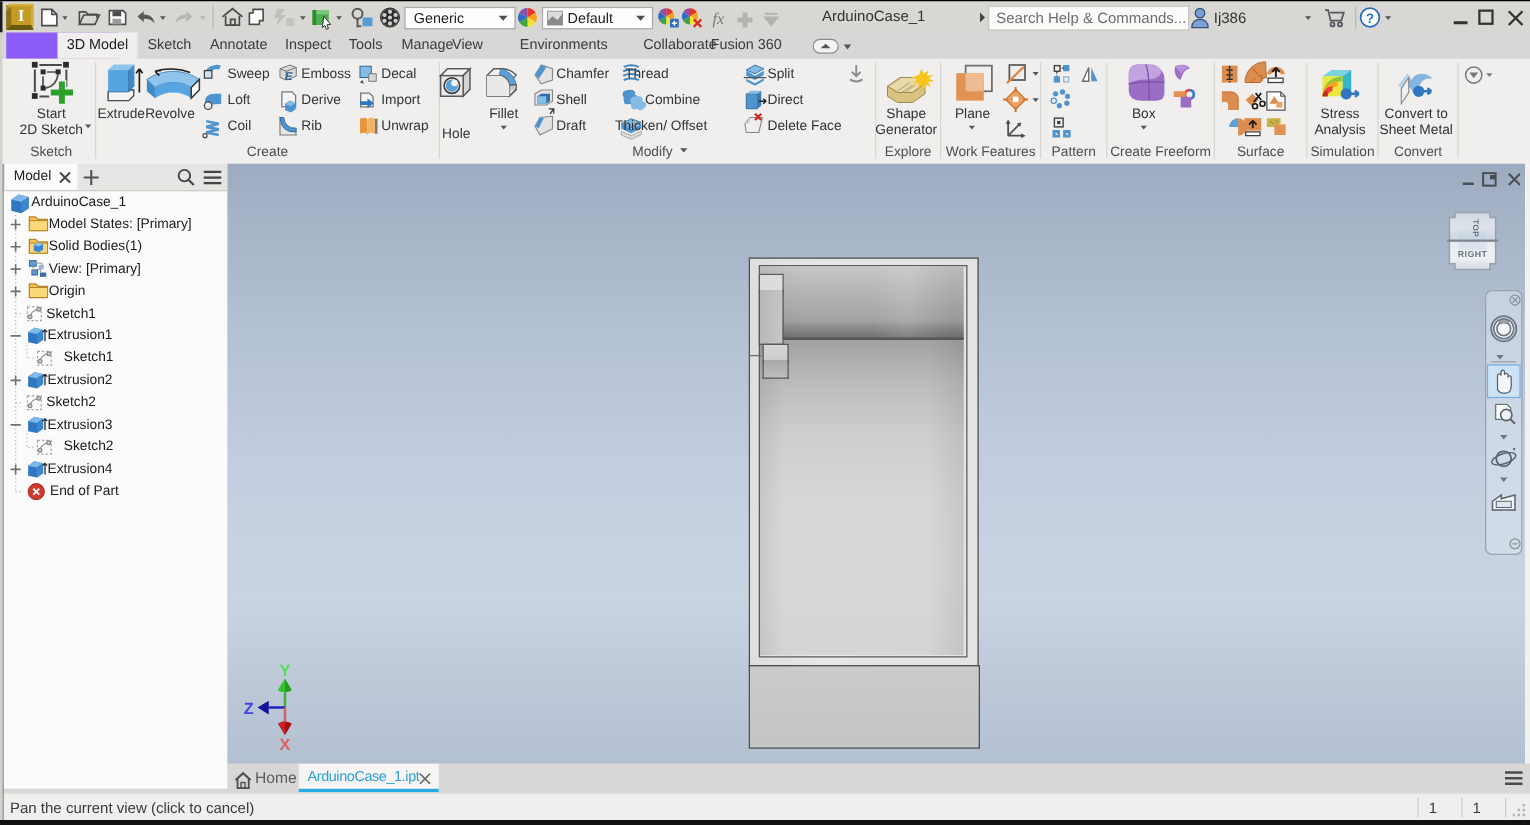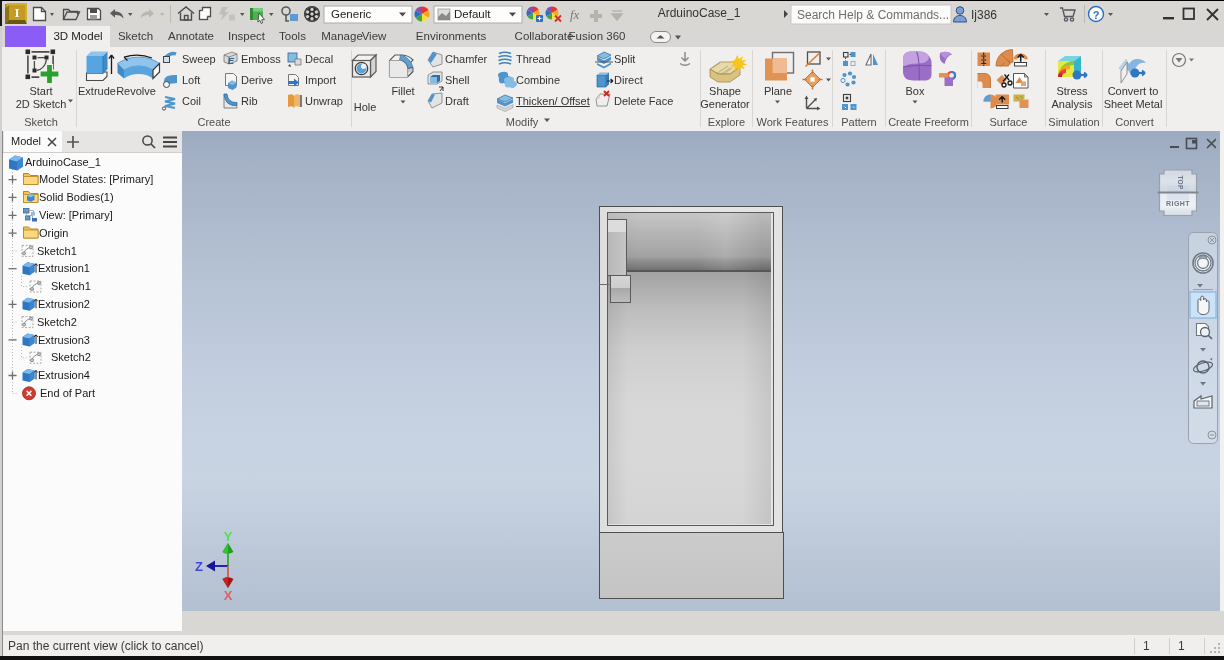--- a/index.html
+++ b/index.html
@@ -554,23 +554,23 @@
 <div class="smalltxt" style="left:182px;top:46px;">Coil</div>
 <div class="smalltxt" style="left:241px;top:4px;">Emboss</div>
 <div class="smalltxt" style="left:241px;top:25px;">Derive</div>
 <div class="smalltxt" style="left:241px;top:46px;">Rib</div>
 <div class="smalltxt" style="left:305px;top:4px;">Decal</div>
 <div class="smalltxt" style="left:305px;top:25px;">Import</div>
 <div class="smalltxt" style="left:305px;top:46px;">Unwrap</div>
 <div class="smalltxt" style="left:445px;top:4px;">Chamfer</div>
 <div class="smalltxt" style="left:445px;top:25px;">Shell</div>
 <div class="smalltxt" style="left:445px;top:46px;">Draft</div>
-<div class="smalltxt" style="left:516px;top:4px;">Thread</div>
+<div class="smalltxt" style="left:500px;top:4px;">Thread</div>
 <div class="smalltxt" style="left:516px;top:25px;">Combine</div>
-<div class="smalltxt" style="left:516px;top:46px;text-decoration:underline;">Thicken/ Offset</div>
+<div class="smalltxt" style="left:492px;top:46px;">Thicken/ Offset</div>
 <div class="smalltxt" style="left:614px;top:4px;">Split</div>
 <div class="smalltxt" style="left:614px;top:25px;">Direct</div>
 <div class="smalltxt" style="left:614px;top:46px;">Delete Face</div>
 
 <div class="plabel" style="left:6px;width:70px;">Sketch</div>
 <div class="plabel" style="left:77px;width:274px;">Create</div>
 <div class="plabel" style="left:352px;width:340px;">Modify</div>
 <div class="plabel" style="left:701px;width:51px;">Explore</div>
 <div class="plabel" style="left:753px;width:79px;">Work Features</div>
 <div class="plabel" style="left:833px;width:52px;">Pattern</div>
@@ -836,20 +836,37 @@
   </svg>
 
   <svg class="abs" style="left:988px;top:6px;" width="46" height="16">
     <rect x="0" y="9" width="9" height="2" fill="#4a4e54"></rect>
     <rect x="16.5" y="1.5" width="10" height="10" fill="none" stroke="#4a4e54" stroke-width="1.6"></rect>
     <rect x="22" y="3" width="4.5" height="3.5" fill="#4a4e54"></rect>
     <path d="M37 2 l9 9 m0-9 l-9 9" stroke="#4a4e54" stroke-width="1.6"></path>
   </svg>
 </div>
 <div id="rightstrip" class="abs"></div>
+<div id="dtabs" class="abs">
+  <svg width="15" height="16" style="position:absolute;left:5px;top:5px;">
+    <path d="M1.5 8 l6-5.5 l6 5.5" fill="none" stroke="#4f4f4f" stroke-width="1.7"></path>
+    <path d="M3 7 v7.5 h9 v-7.5" fill="none" stroke="#4f4f4f" stroke-width="1.5"></path>
+    <rect x="5.8" y="10" width="3.2" height="4.5" fill="none" stroke="#4f4f4f" stroke-width="1.1"></rect>
+  </svg>
+  <span style="position:absolute;left:22px;top:4px;font-size:12.5px;color:#5d5d5d;">Home</span>
+  <div style="position:absolute;left:57px;top:0;width:112px;height:23px;background:#f6f5f4;border-bottom:3px solid #29abe2;box-sizing:border-box;">
+    <span style="position:absolute;left:7px;top:4.5px;font-size:11.5px;letter-spacing:-0.3px;color:#2e9fd4;">ArduinoCase_1.ipt</span>
+    <svg width="10" height="10" style="position:absolute;left:96px;top:7px;">
+          <path d="M1 1 l8 8 M9 1 l-8 8" stroke="#666" stroke-width="1.4"></path>
+        </svg>
+  </div>
+  <svg width="16" height="13" style="position:absolute;left:1021px;top:5px;">
+        <path d="M1 2 h14 M1 6.5 h14 M1 11 h14" stroke="#4a4a4a" stroke-width="2"></path>
+      </svg>
+</div>
 <div id="statusbar" class="abs">
       <span style="position:absolute;left:8px;">Pan the current view (click to cancel)</span>
   <div style="position:absolute;left:1134px;top:3px;width:1px;height:16px;background:#d0cfcd;"></div>
   <div style="position:absolute;left:1169px;top:3px;width:1px;height:16px;background:#d0cfcd;"></div>
   <div style="position:absolute;left:1204px;top:3px;width:1px;height:16px;background:#d0cfcd;"></div>
   <span style="position:absolute;left:1143px;top:0;">1</span>
   <span style="position:absolute;left:1178px;top:0;">1</span>
   <svg width="12" height="12" style="position:absolute;left:1210px;top:8px;">
     <g fill="#b5b3b0">
           <rect x="8" y="0" width="2" height="2"></rect>

